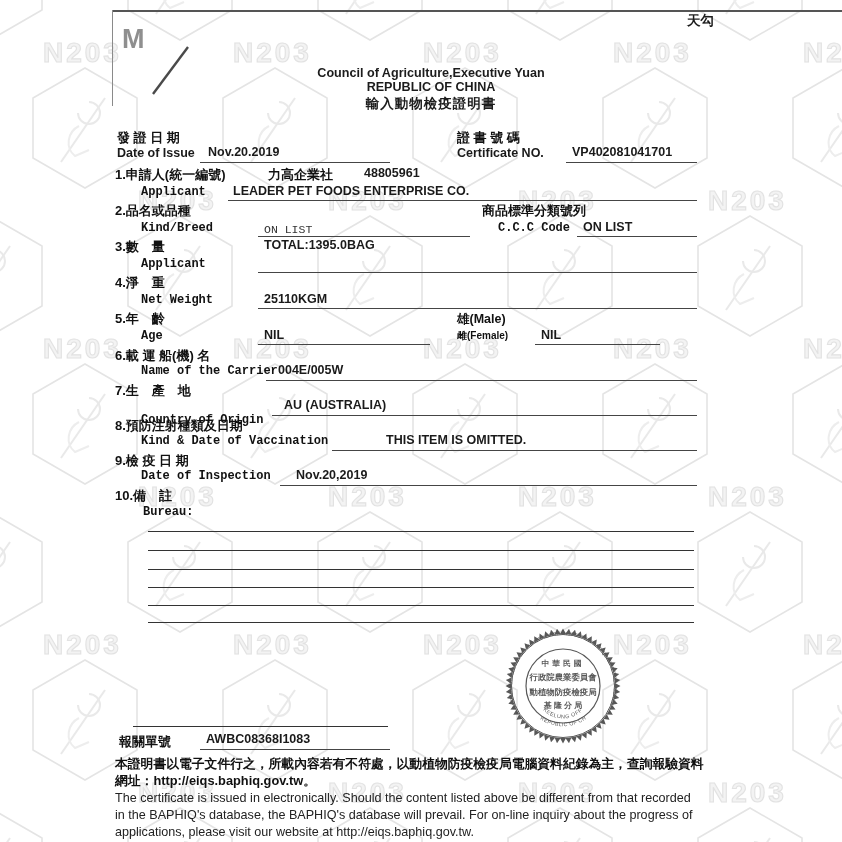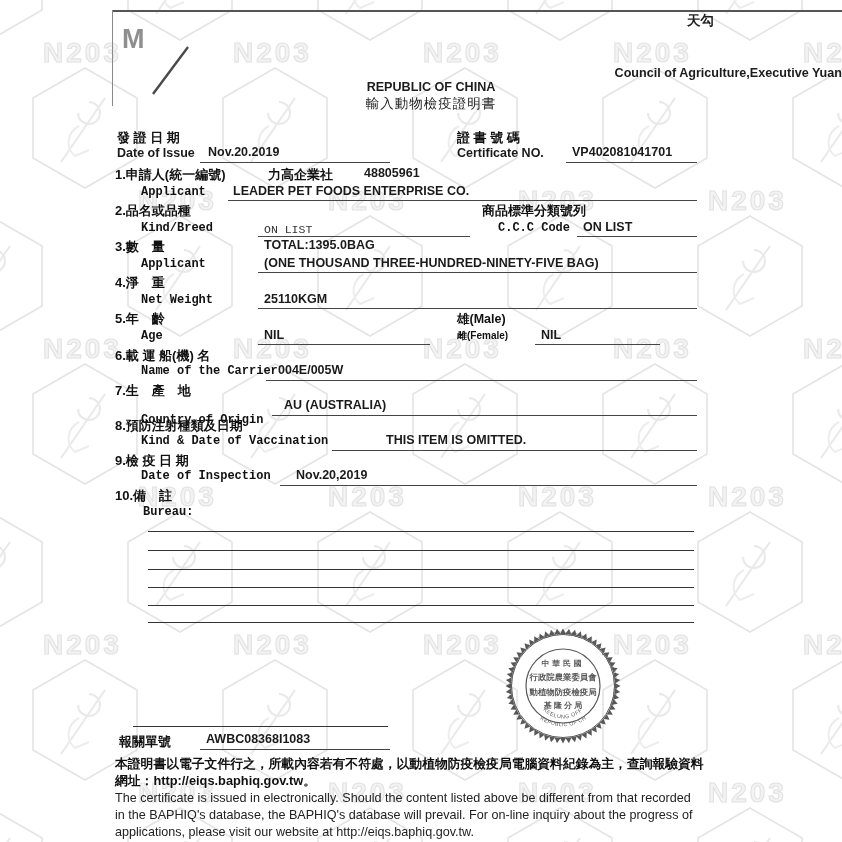--- a/index.html
+++ b/index.html
@@ -338,23 +338,23 @@
   <div class="content">
 
     <div class="abs" style="left:112px;top:10px;width:730px;border-top:2px solid #555;"></div>
     <div class="abs" style="left:112px;top:10px;height:96px;border-left:1.2px solid #8a8a8a;"></div>
     <div class="abs" style="left:122px;top:24px;font:bold 27px 'Liberation Sans',sans-serif;color:#8f8f8f;">M</div>
     <svg class="abs" style="left:147px;top:42px;" width="46" height="56">
       <line x1="6" y1="52" x2="41" y2="5" stroke="#4a4a4a" stroke-width="2.4"></line>
     </svg>
     <div class="abs" style="left:687px;top:12px;font-weight:bold;font-size:13.5px;">天勾</div>
 
-    <div class="hdr" style="top:66px;font-size:12.6px;font-weight:600;text-align:right;">Council of Agriculture,Executive Yuan</div>
+    <div class="hdr" style="top:66px;font-size:12.6px;font-weight:600;">Council of Agriculture,Executive Yuan</div>
     <div class="hdr" style="top:80px;font-size:12.6px;font-weight:600;">REPUBLIC OF CHINA</div>
-    <div class="hdr" style="top:95px;font-weight:normal;font-size:13.5px;letter-spacing:1px;">輸入動物檢疫證明書</div>
+    <div class="hdr" style="top:95px;font-weight:bold;font-size:13.5px;letter-spacing:1px;">輸入動物檢疫證明書</div>
 
     <div class="cl" style="left:117px;top:129px;">發 證 日 期</div>
     <div class="v" style="left:117px;top:146px;">Date of Issue</div>
     <div class="v" style="left:208px;top:145px;">Nov.20.2019</div>
     <div class="ul" style="left:200px;top:162px;width:190px;"></div>
     <div class="cl" style="left:457px;top:129px;">證 書 號 碼</div>
     <div class="v" style="left:457px;top:146px;">Certificate NO.</div>
     <div class="v" style="left:572px;top:145px;">VP402081041701</div>
     <div class="ul" style="left:566px;top:162px;width:131px;"></div>
 
@@ -370,21 +370,20 @@
     <div class="ml" style="left:141px;top:221px;">Kind/Breed</div>
     <div class="vm" style="left:264px;top:223px;">ON LIST</div>
     <div class="ul" style="left:258px;top:236px;width:212px;"></div>
     <div class="ml" style="left:498px;top:221px;">C.C.C Code</div>
     <div class="v" style="left:583px;top:220px;">ON LIST</div>
     <div class="ul" style="left:577px;top:236px;width:120px;"></div>
 
     <div class="cl" style="left:115px;top:238px;">3.數　量</div>
     <div class="v" style="left:264px;top:238px;">TOTAL:1395.0BAG</div>
     <div class="ml" style="left:141px;top:257px;">Applicant</div>
-    <div class="v" style="left:264px;top:256px;">(ONE THOUSAND THREE-HUNDRED-NINETY-FIVE BAG)</div>
     <div class="ul" style="left:258px;top:272px;width:439px;"></div>
 
     <div class="cl" style="left:115px;top:274px;">4.淨　重</div>
     <div class="ml" style="left:141px;top:293px;">Net Weight</div>
     <div class="v" style="left:264px;top:292px;">25110KGM</div>
     <div class="ul" style="left:258px;top:308px;width:439px;"></div>
 
     <div class="cl" style="left:115px;top:310px;">5.年　齡</div>
     <div class="cl" style="left:457px;top:311px;font-size:12.5px;">雄(Male)</div>
     <div class="ml" style="left:141px;top:329px;">Age</div>

